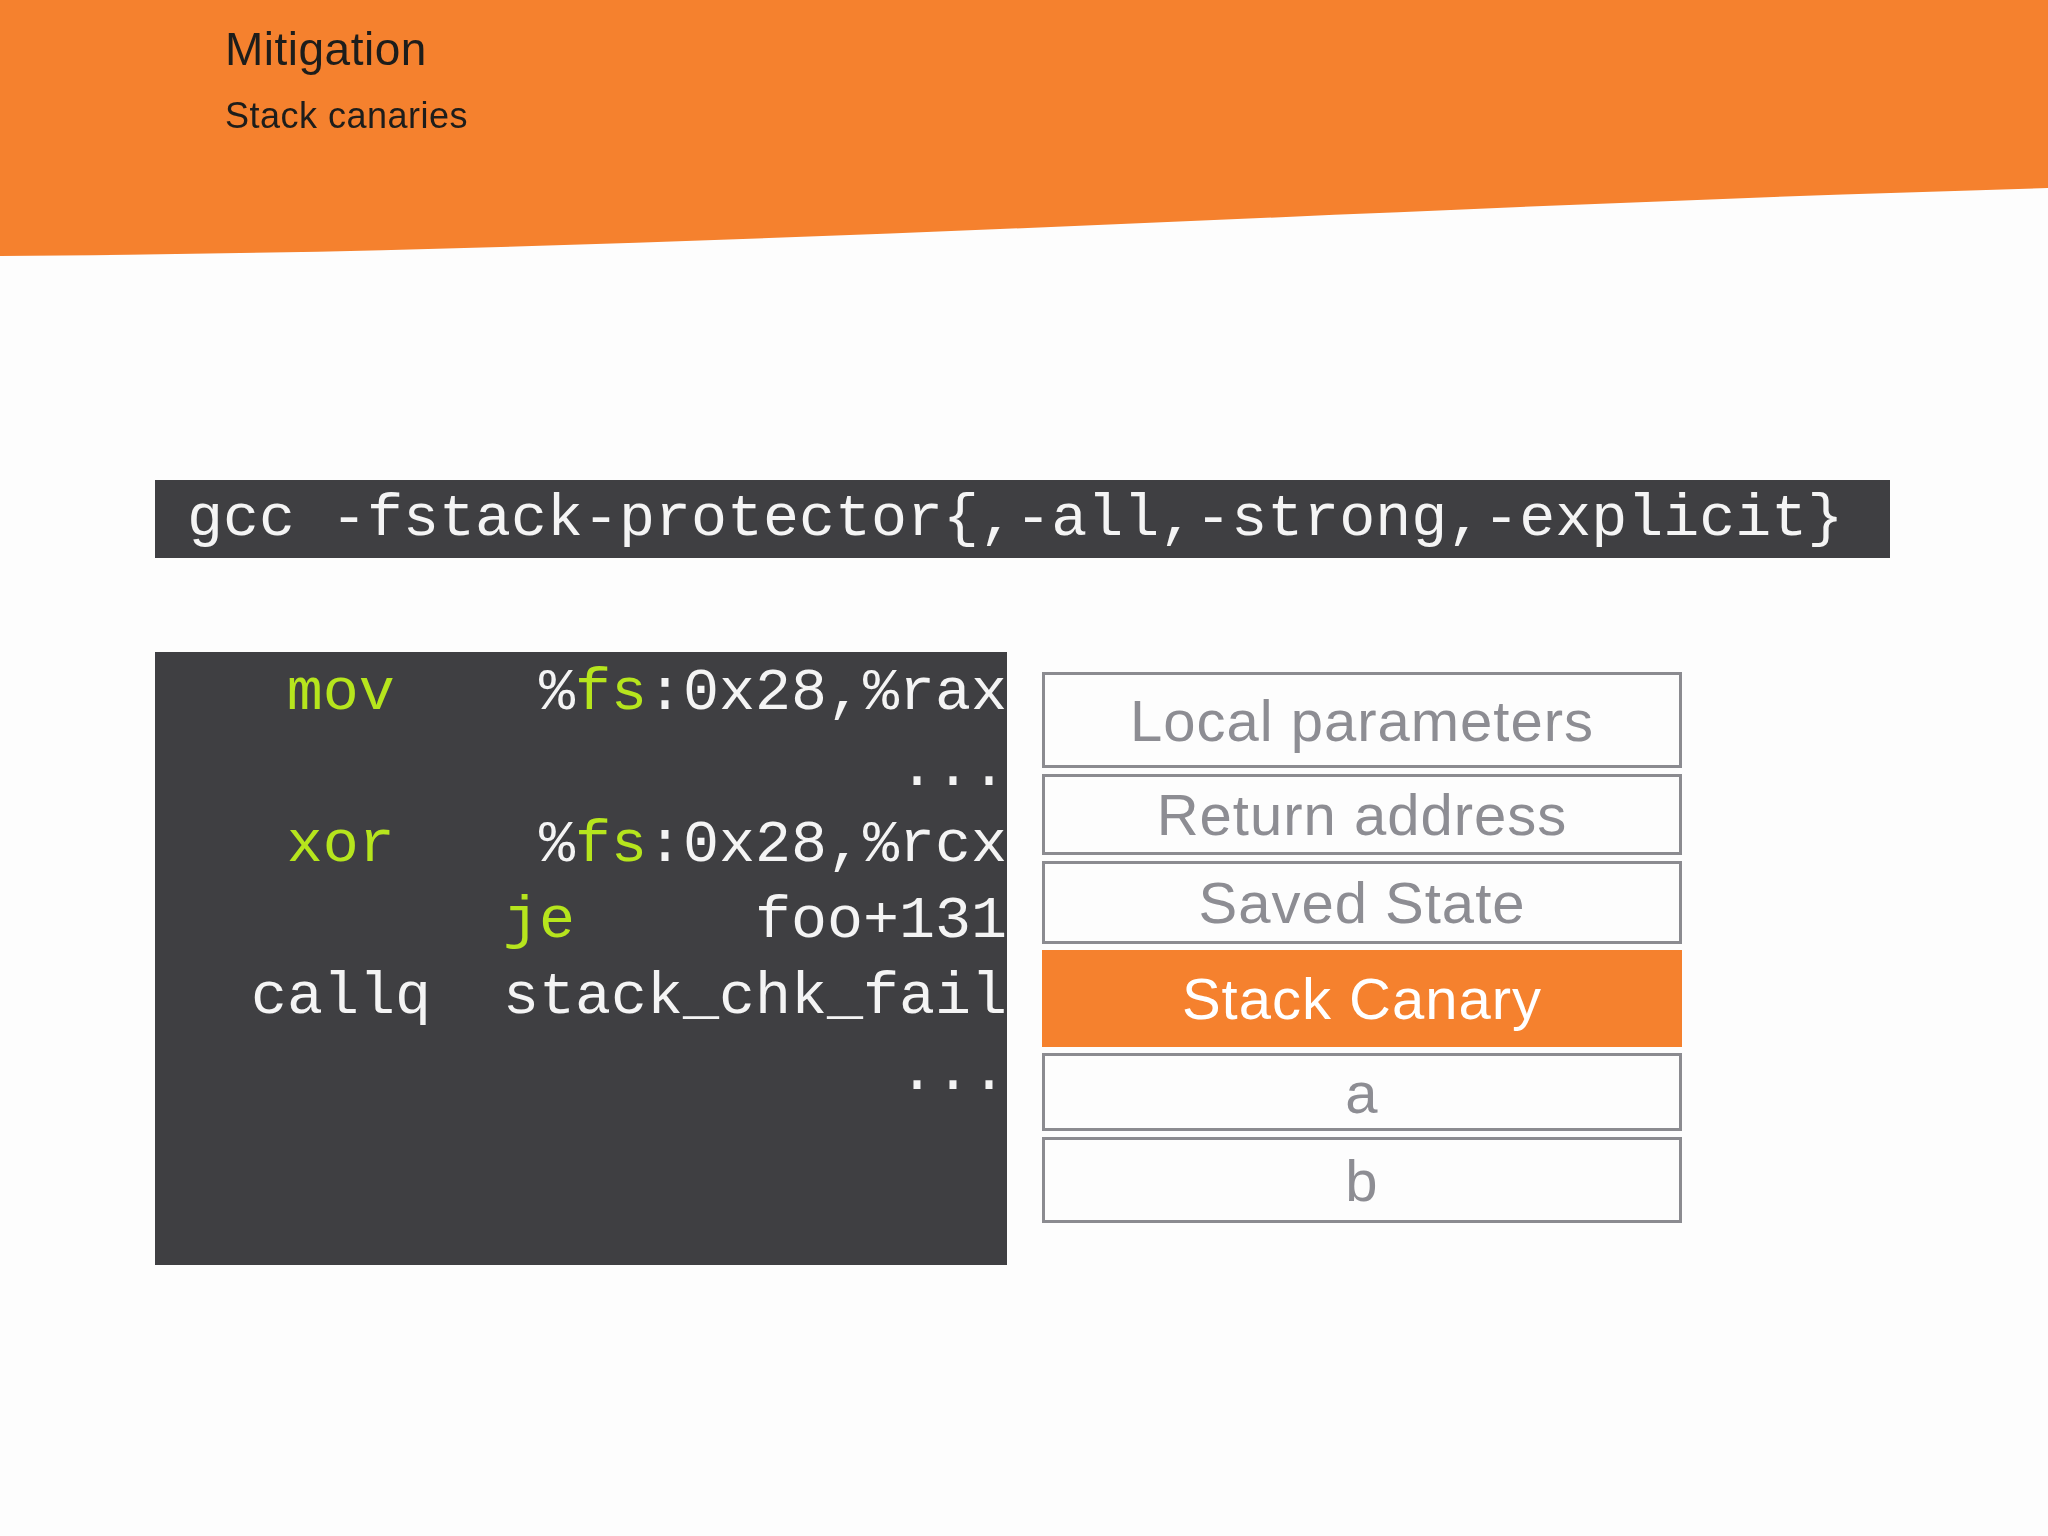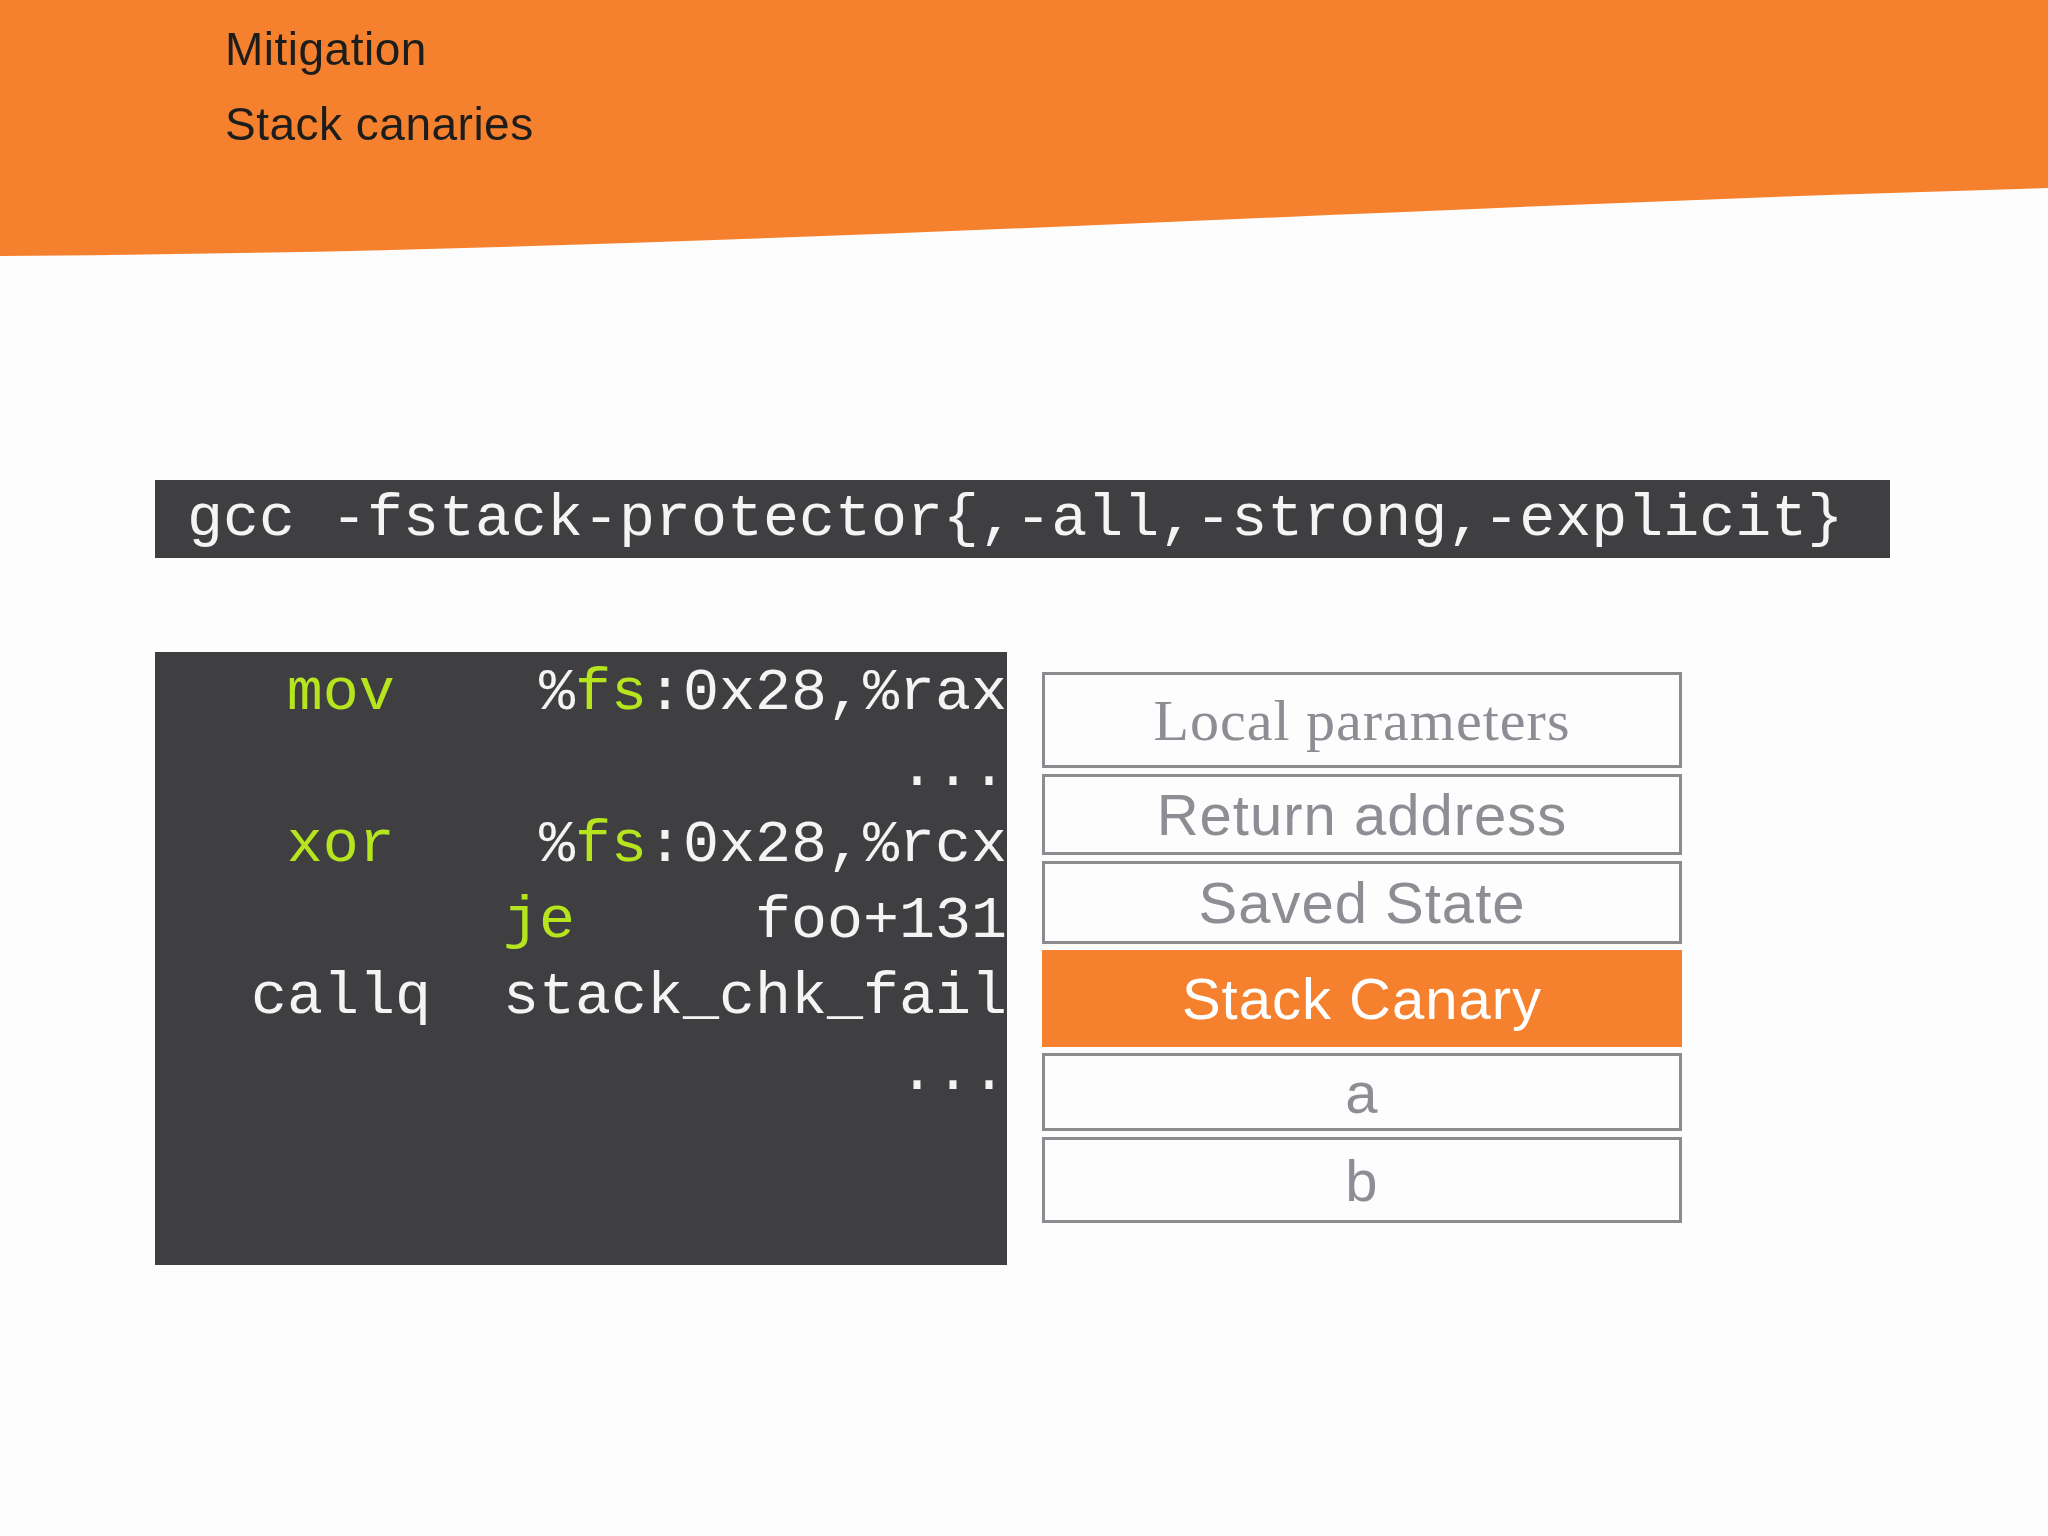--- a/index.html
+++ b/index.html
@@ -23,21 +23,21 @@
     position:absolute;left:0;top:0;width:2048px;height:260px;
     display:block;
   }
   .header-text{
     position:absolute;left:225px;top:14px;color:var(--ink);
   }
   .title{
     font-size:46px;font-weight:500;line-height:70px;letter-spacing:0.5px;
   }
   .subtitle{
-    font-size:46px;font-weight:400;line-height:56px;margin-top:12px;letter-spacing:0.5px;
+    font-size:36px;font-weight:400;line-height:56px;margin-top:4px;letter-spacing:0.5px;
   }
   .cmd-block{
     position:absolute;left:155px;top:480px;width:1735px;height:78px;
     background:var(--code-bg);
     display:flex;align-items:center;
     box-sizing:border-box;padding-left:32px;
     font-family:"Liberation Mono", monospace;
     font-size:60px;color:var(--code-text);
     white-space:pre;
   }
@@ -92,21 +92,21 @@
   <div class="asm-block" id="asm-lines">
       <div class="asm-line"><span class="seg-green">mov    </span><span class="seg-white">%</span><span class="seg-green">fs</span><span class="seg-white">:0x28,%rax</span></div>
       <div class="asm-line"><span class="seg-white">...</span></div>
       <div class="asm-line"><span class="seg-green">xor    </span><span class="seg-white">%</span><span class="seg-green">fs</span><span class="seg-white">:0x28,%rcx</span></div>
       <div class="asm-line"><span class="seg-green">je     </span><span class="seg-white">foo+131</span></div>
       <div class="asm-line"><span class="seg-white">callq  stack_chk_fail</span></div>
       <div class="asm-line"><span class="seg-white">...</span></div>
     </div>
 
   <div class="stack" id="stack-cells">
-      <div class="stack-cell" style="height: 96px; font-family: Liberation Serif, serif;">
+      <div class="stack-cell" style="height: 96px;">
         <span>Local parameters</span>
       </div>
       <div class="stack-cell" style="height: 81px;">
         <span>Return address</span>
       </div>
       <div class="stack-cell" style="height: 83px;">
         <span>Saved State</span>
       </div>
       <div class="stack-cell highlight" style="height: 97px;">
         <span>Stack Canary</span>

